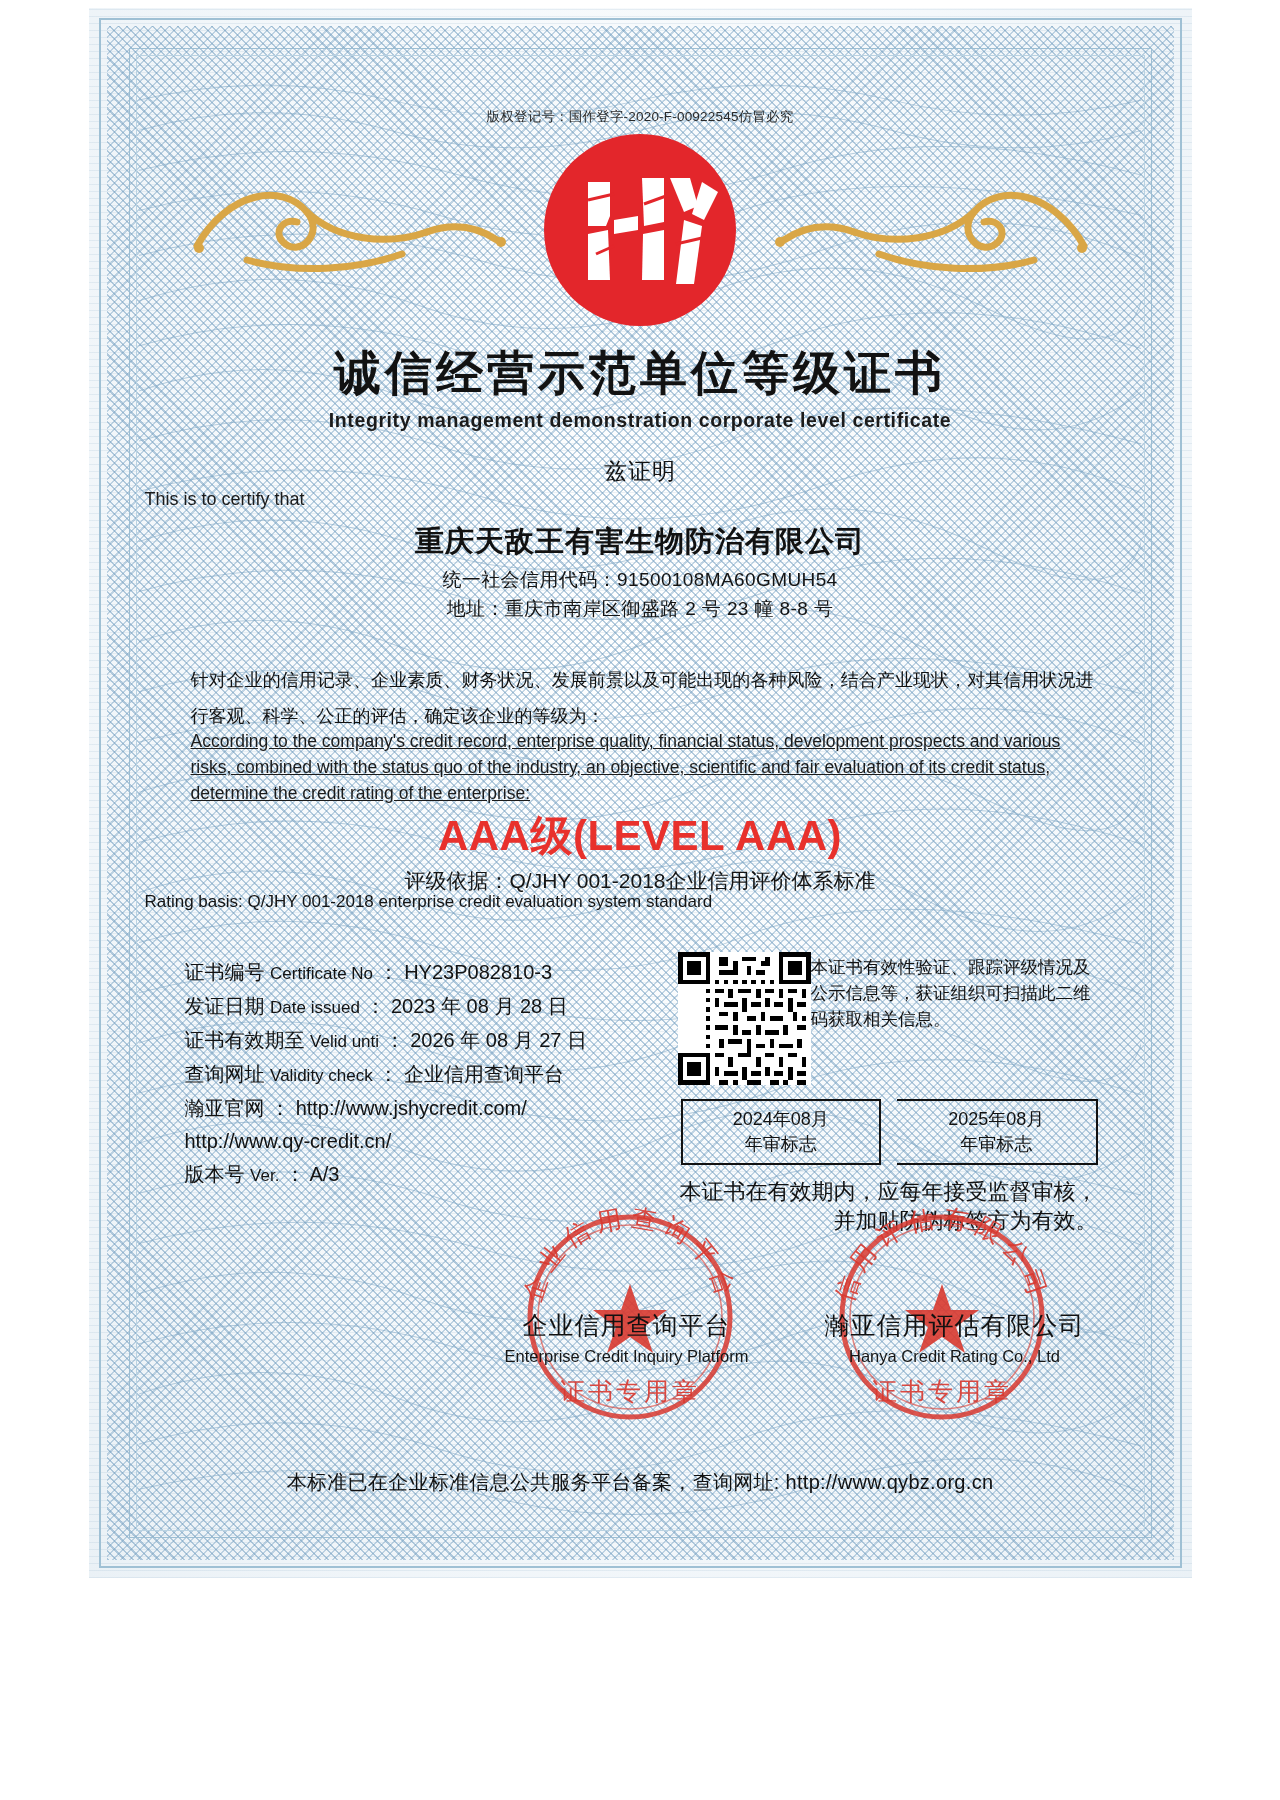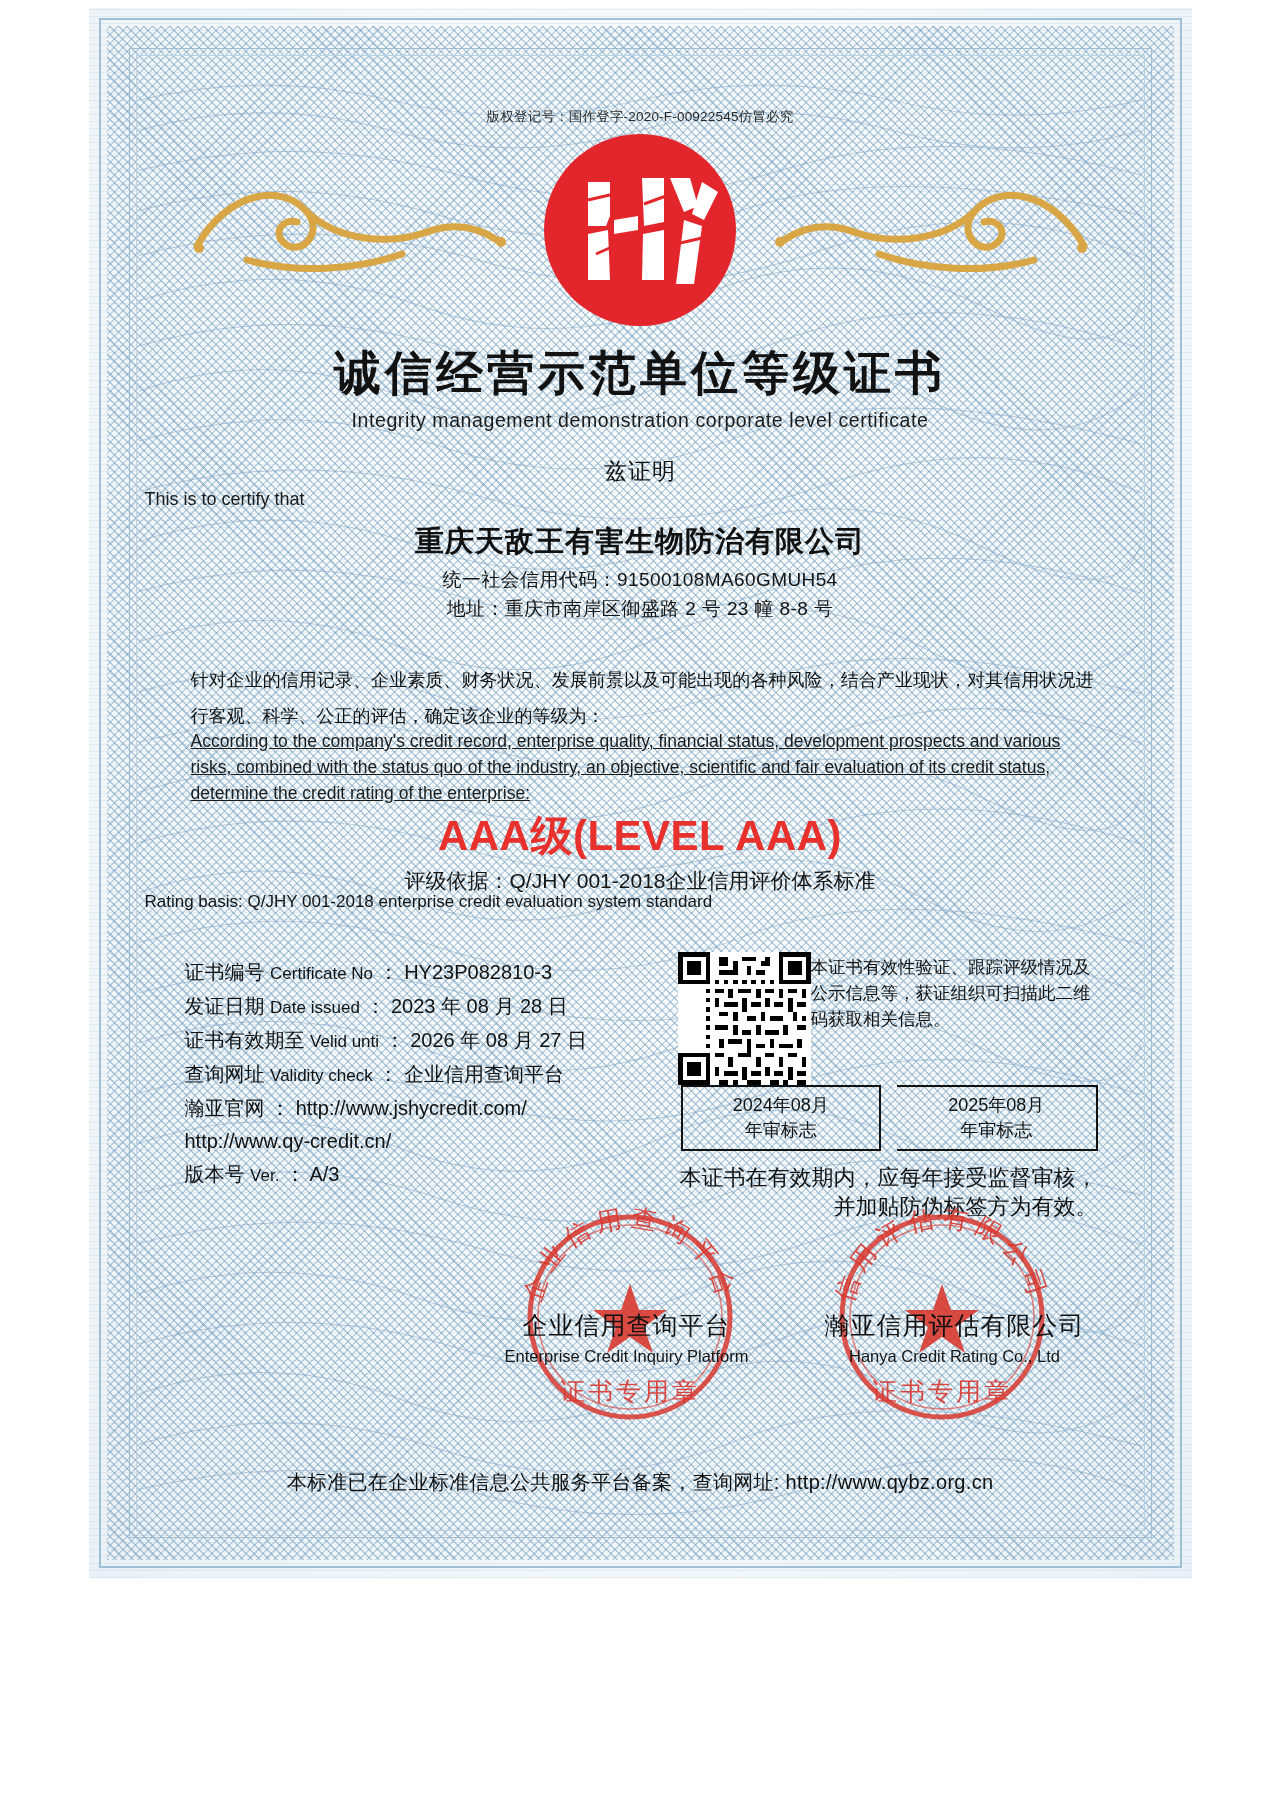--- a/index.html
+++ b/index.html
@@ -146,20 +146,21 @@
     color: #121212;
   }
   .title-en {
     position: absolute;
     top: 345px;
     width: 100%;
     text-align: center;
     font-size: 19.5px;
     letter-spacing: 0.6px;
     color: #1b1b1b;
+    font-weight: bold;
   }
 
   .certify-cn {
     position: absolute;
     top: 392px;
     width: 100%;
     text-align: center;
     font-size: 23px;
     color: #121212;
     letter-spacing: 1px;
@@ -283,20 +284,21 @@
   }
   .qr-note {
     font-size: 17.5px;
     line-height: 26px;
     color: #121212;
     margin-top: 2px;
   }
   .stamp-boxes {
     display: flex;
     gap: 16px;
+    margin-top: 14px;
     margin-left: 3px;
   }
   .stamp-box {
     width: 50%;
     height: 66px;
     border: 2px solid #111;
     box-sizing: border-box;
     display: flex;
     flex-direction: column;
     align-items: center;

